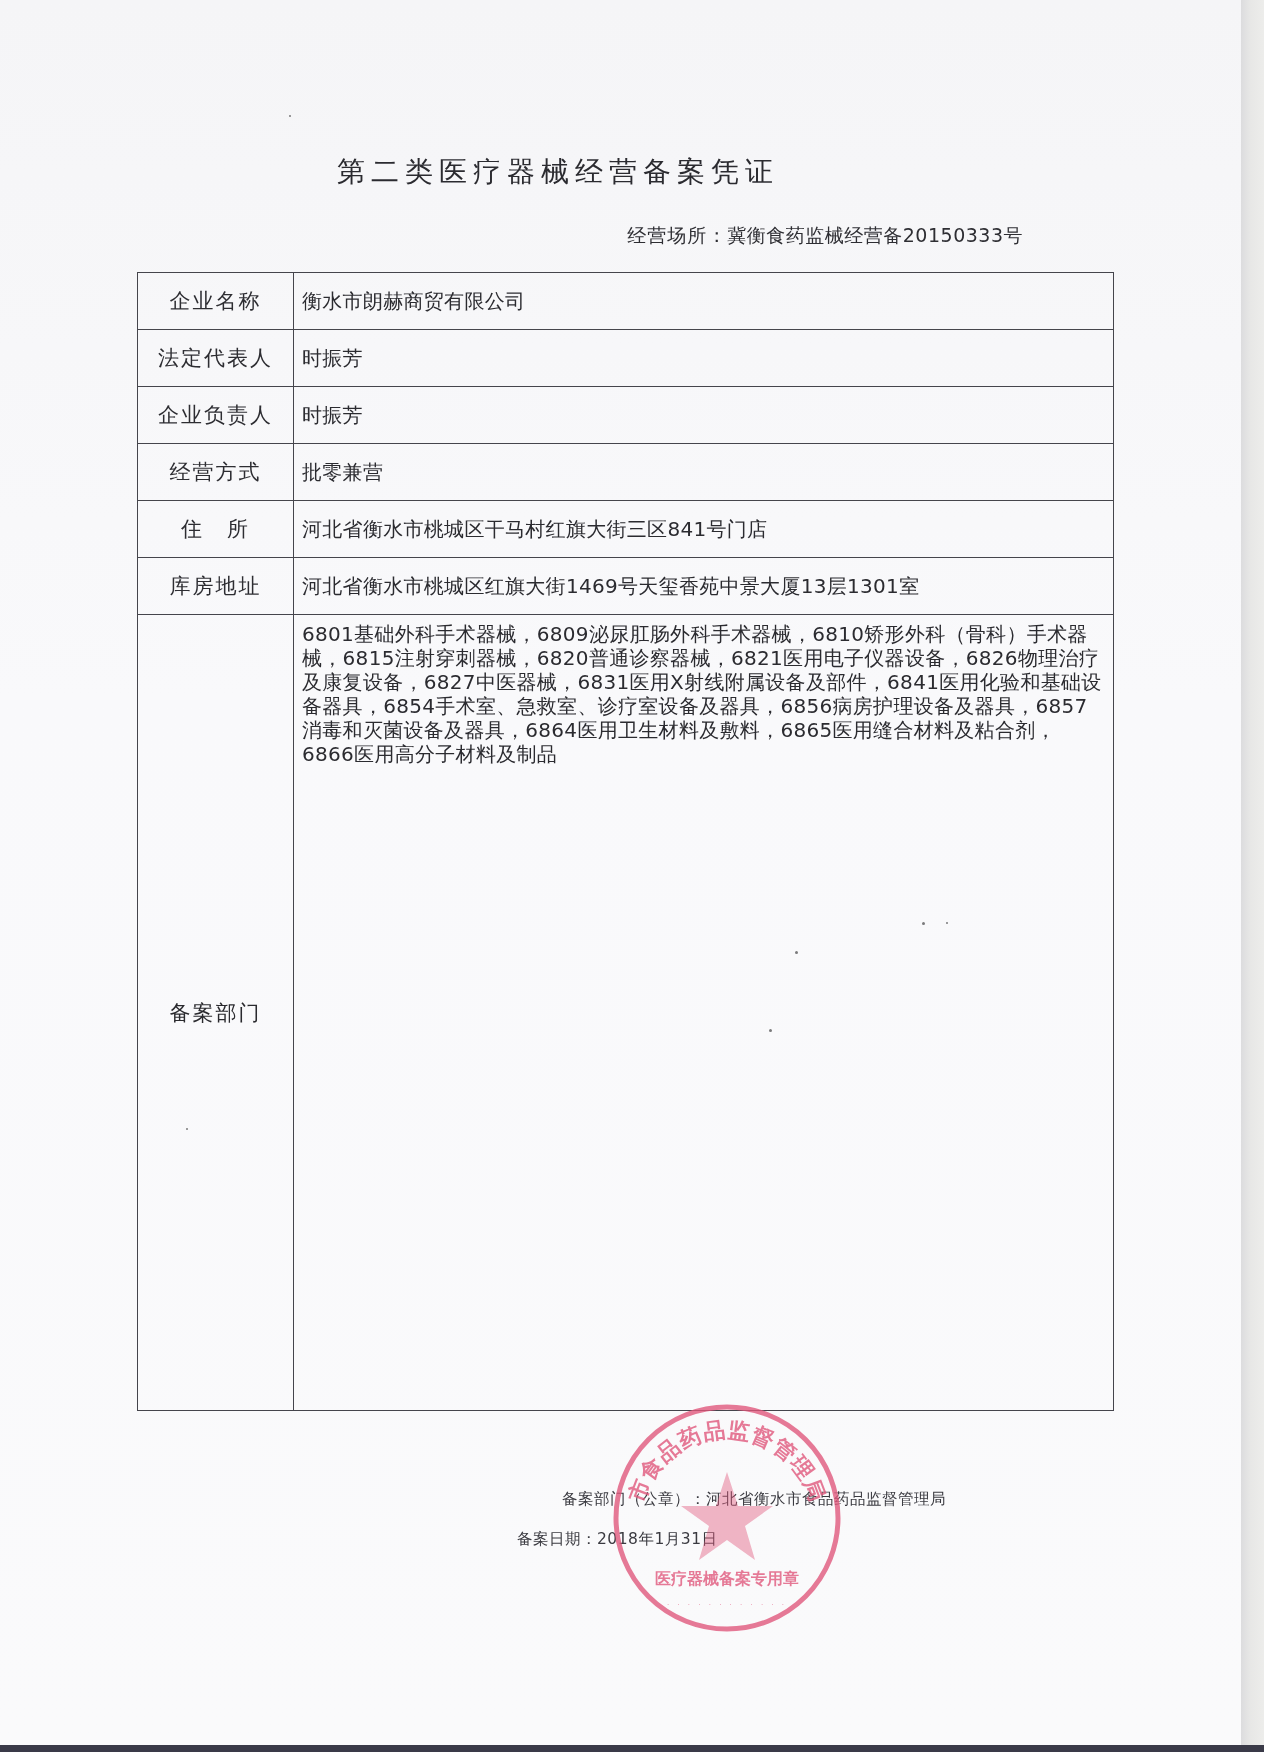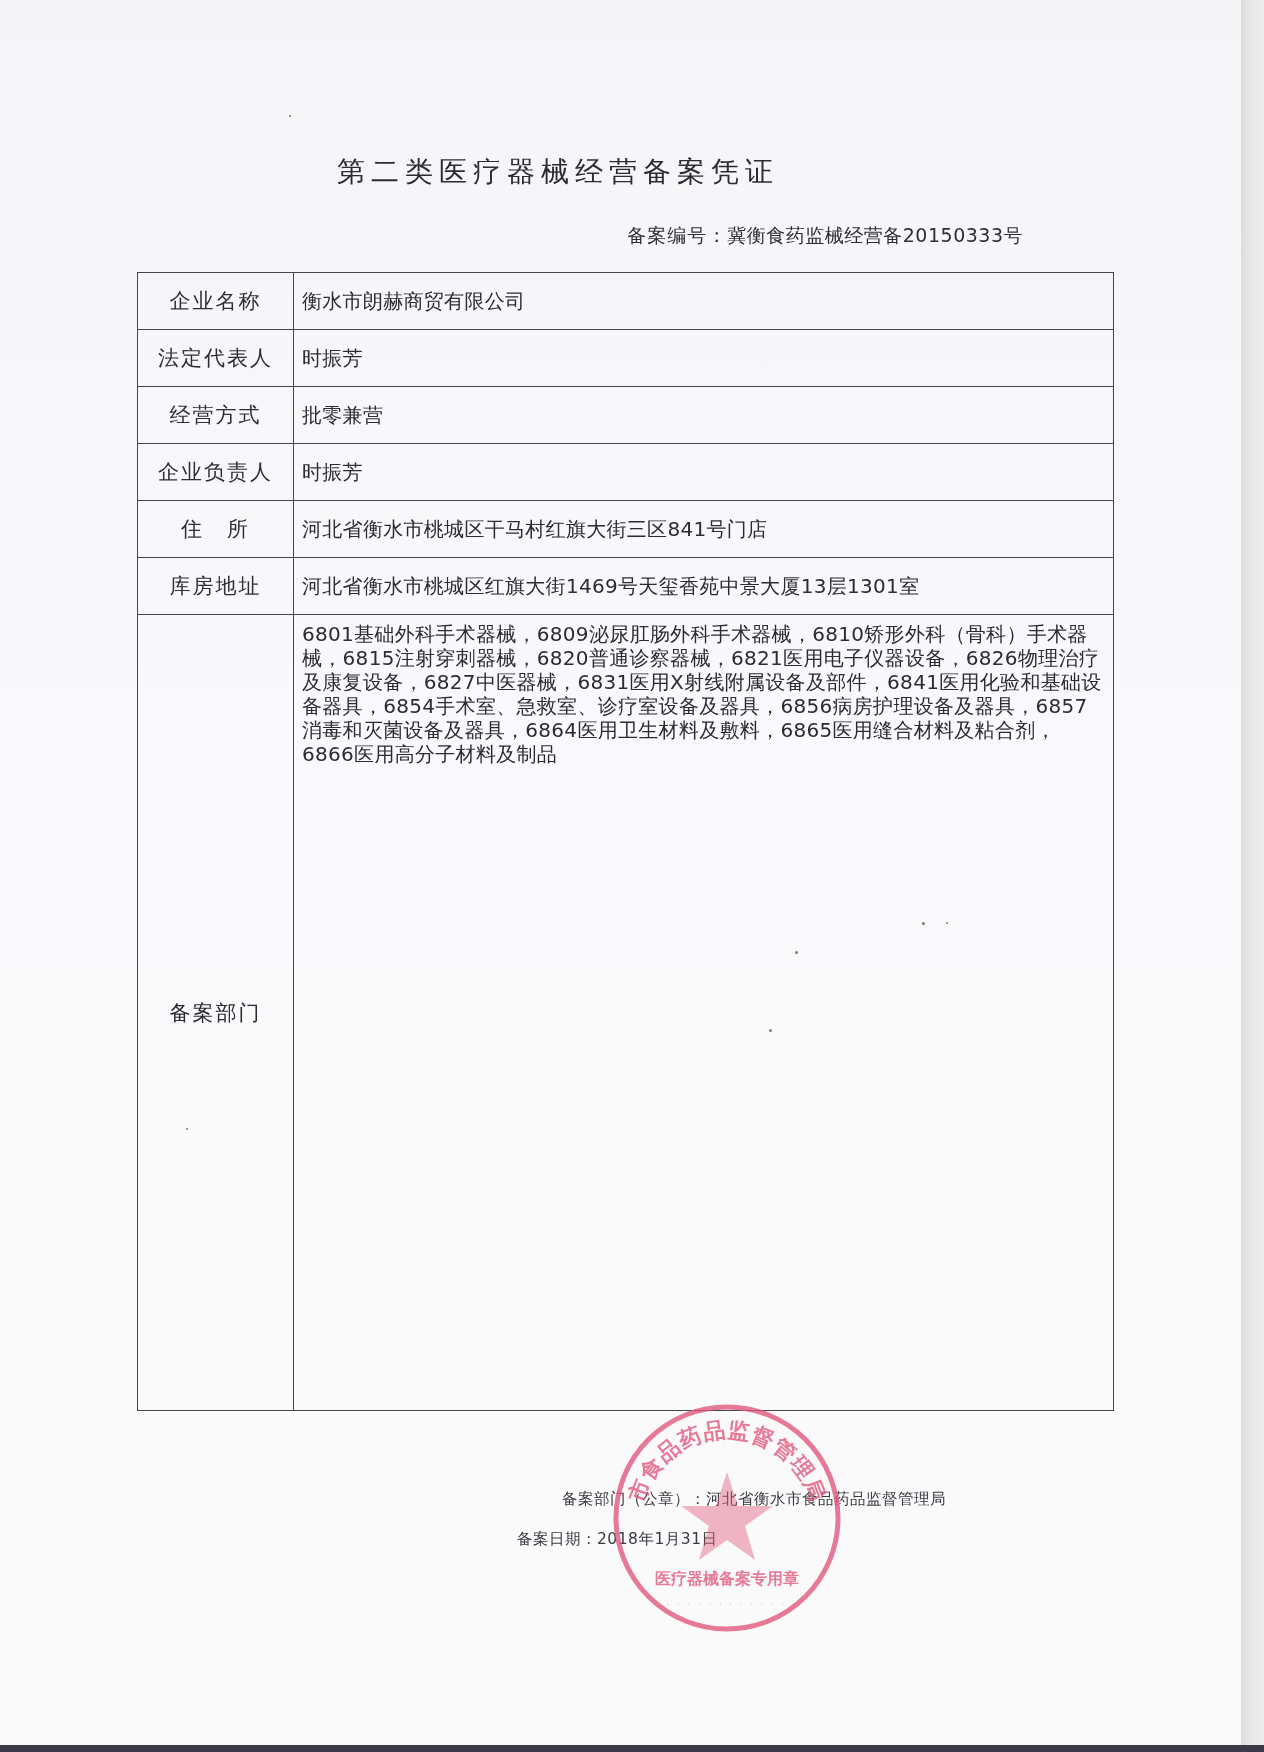--- a/index.html
+++ b/index.html
@@ -136,44 +136,44 @@
   }
 </style>
 </head>
 <body>
 
 <div class="page">
 
   <div class="title">第二类医疗器械经营备案凭证</div>
 
   <div class="record-no">
-    <span class="label">备案编号：</span><span>冀衡食药监械经营备20150333号</span>
+    <span class="label">经营场所：</span><span>冀衡食药监械经营备20150333号</span>
   </div>
 
   <table class="info">
     <colgroup>
         <col class="c1">
         <col class="c2">
       </colgroup>
     <tbody>
         <tr class="row">
       <td class="label">企业名称</td>
       <td class="value">衡水市朗赫商贸有限公司</td>
     </tr>
     <tr class="row">
       <td class="label">法定代表人</td>
       <td class="value">时振芳</td>
     </tr>
     <tr class="row">
+      <td class="label">企业负责人</td>
+      <td class="value">时振芳</td>
+    </tr>
+    <tr class="row">
       <td class="label">经营方式</td>
       <td class="value">批零兼营</td>
-    </tr>
-    <tr class="row">
-      <td class="label">企业负责人</td>
-      <td class="value">时振芳</td>
     </tr>
     <tr class="row">
       <td class="label">住　所</td>
       <td class="value">河北省衡水市桃城区干马村红旗大街三区841号门店</td>
     </tr>
     <tr class="row">
       <td class="label">库房地址</td>
       <td class="value">河北省衡水市桃城区红旗大街1469号天玺香苑中景大厦13层1301室</td>
     </tr>
     <tr class="scope">

